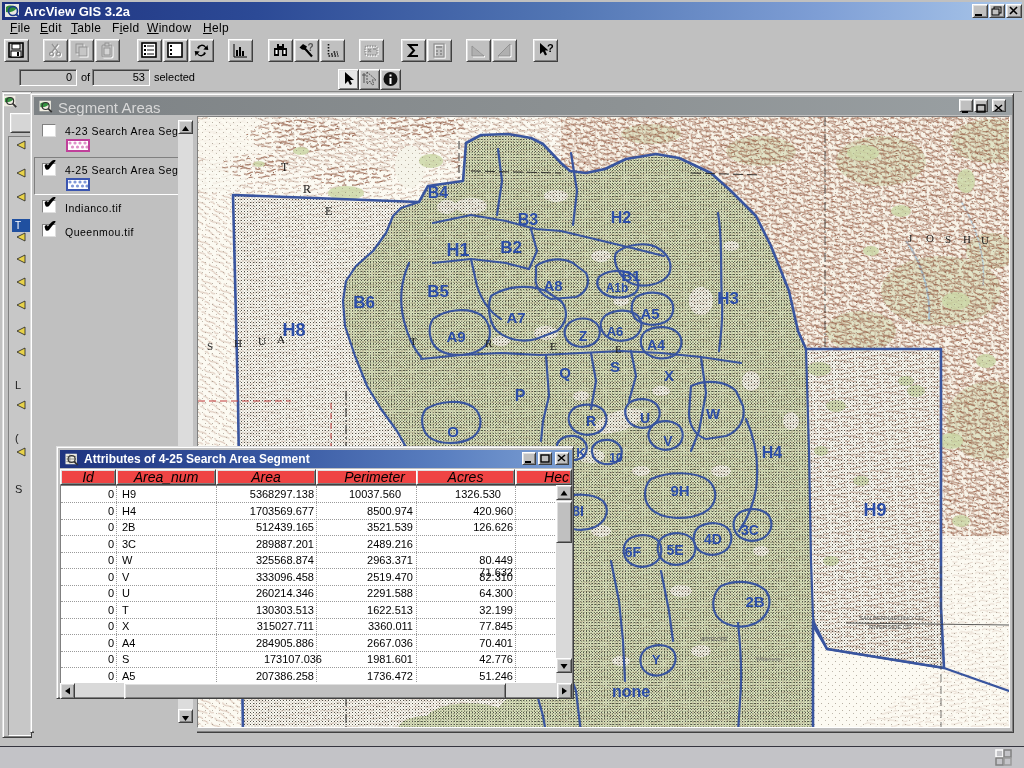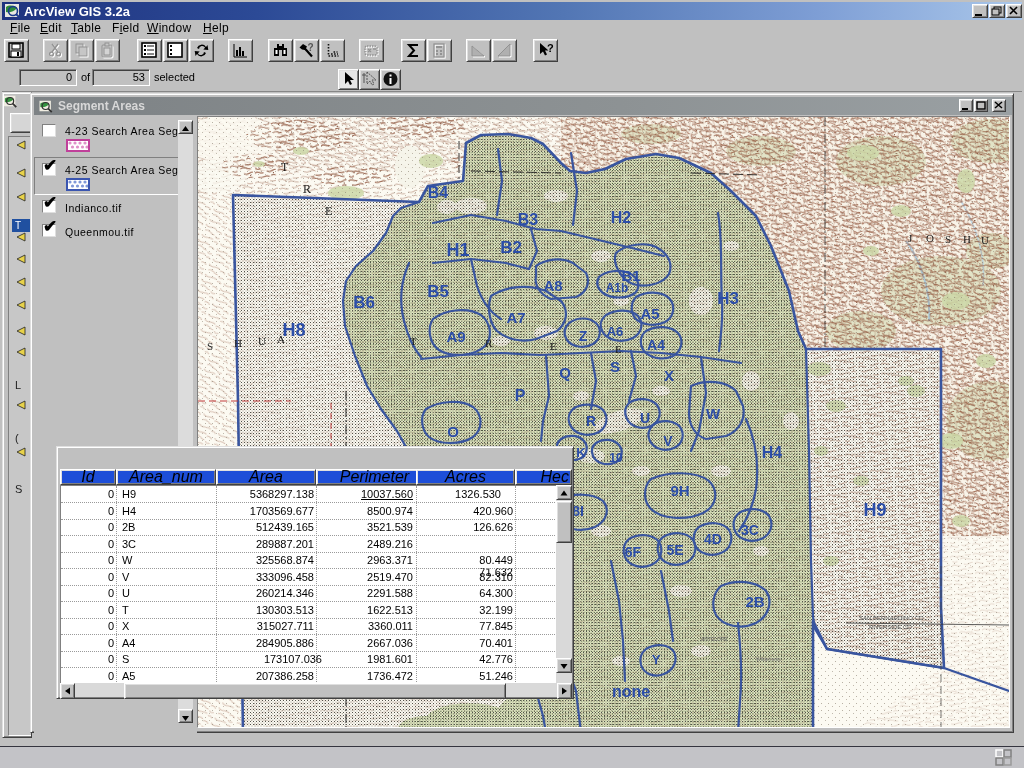--- a/index.html
+++ b/index.html
@@ -33,21 +33,21 @@
   border:1px solid; border-color:#ffffff #404040 #404040 #ffffff;
   box-shadow: inset 1px 1px 0 #dfdfdf, inset -1px -1px 0 #808080; }
 
 #statusbar { left:0px; top:746px; width:1024px; height:22px; background:#c3c3c7; border-top:1px solid #35353f; }
 
 #segwin { left:30px; top:93px; width:984px; height:640px; background:#c0c0c0;
   border:1px solid; border-color:#dfdfdf #404040 #404040 #dfdfdf;
   box-shadow: inset 1px 1px 0 #ffffff, inset -1px -1px 0 #808080; }
 #segtitle { position:absolute; left:3px; top:3px; width:978px; height:18px;
   background:linear-gradient(90deg,#7d8285 0%, #8d9294 60%, #9aa0a3 100%);
-  color:#d8d8d8; font-weight:bold; font-size:12px; }
+  color:#d8d8d8; font-weight:normal; font-size:15px; }
 #segtitle .ttext{ position:absolute; left:24px; top:2px; }
 .cap-btn2 { position:absolute; width:14px; height:13px; top:2px; background:#c0c0c0;
   border:1px solid; border-color:#ffffff #404040 #404040 #ffffff;
   box-shadow: inset 1px 1px 0 #dfdfdf, inset -1px -1px 0 #808080; }
 #toc { position:absolute; left:3px; top:22px; width:163px; height:619px; background:#c0c0c0; overflow:hidden; }
 #tocsb { position:absolute; left:147px; top:26px; width:15px; height:597px; background:#dcdcdc; }
 .sb-btn { position:absolute; width:15px; height:14px; background:#c0c0c0;
   border:1px solid; border-color:#ffffff #404040 #404040 #ffffff;
   box-shadow: inset 1px 1px 0 #dfdfdf, inset -1px -1px 0 #808080; }
 #mapholder { position:absolute; left:166px; top:22px; width:813px; height:612px; overflow:hidden;
@@ -59,24 +59,24 @@
 .check { position:absolute; font-size:17px; font-weight:bold; color:#000; }
 
 #attrwin { left:56px; top:446px; width:518px; height:253px; background:#c0c0c0;
   border:1px solid; border-color:#dfdfdf #404040 #404040 #dfdfdf;
   box-shadow: inset 1px 1px 0 #ffffff, inset -1px -1px 0 #808080; }
 #attrtitle { position:absolute; left:3px; top:3px; width:512px; height:18px;
   background:linear-gradient(90deg,#1f337f 0%, #32519c 35%, #5a7fc0 75%, #7da0d4 100%);
   color:#fff; font-weight:bold; font-size:12px; }
 #attrtitle .ttext { position:absolute; left:24px; top:2px; }
 #attrhead { position:absolute; left:3px; top:22px; width:512px; height:16px; }
-.hcell { position:absolute; top:0; height:16px; background:#1d4ed8;
+.hcell { position:absolute; top:0; height:16px; background:#ef4444;
   border:1px solid; border-color:#ffffff #404040 #404040 #ffffff;
   box-shadow: inset 1px 1px 0 #dfdfdf, inset -1px -1px 0 #808080;
-  font-style:italic; font-size:16px; text-align:center; line-height:14px; color:#000; }
+  font-style:italic; font-size:14px; text-align:center; line-height:14px; color:#000; }
 #attrbody { position:absolute; left:3px; top:38px; width:496px; height:198px; background:#fff; border-top:1px solid #808080; border-left:1px solid #808080; }
 .trow { position:absolute; left:0; width:496px; height:17px; border-bottom:1px dotted #9a9a9a; font-size:11px; color:#000; }
 .tcell { position:absolute; top:2px; white-space:nowrap; }
 .colline { position:absolute; top:0; width:1px; height:198px; border-left:1px dotted #9a9a9a; }
 #attrvsb { position:absolute; left:499px; top:38px; width:16px; height:198px; background:#d9d9d9; }
 #attrhsb { position:absolute; left:3px; top:236px; width:512px; height:14px; background:#d9d9d9; }
 </style>
 </head>
 <body>
 
@@ -657,39 +657,57 @@
 <text x="858" y="619" font-size="6" fill="#555">SAN BERNARDINO CO</text>
 <text x="868" y="628" font-size="6" fill="#555">RIVERSIDE CO</text>
 <path d="M845,622 L1008,624" stroke="#333" stroke-width="0.8" fill="none"></path>
 <text x="700" y="640" font-size="5" fill="#666">ANTELOPE</text>
 <text x="755" y="660" font-size="5" fill="#777">Wilderness</text>
 </g>
 </svg></div>
 </div>
 
 <div class="abs" id="attrwin">
+  <div id="attrtitle">
+    <svg class="abs" style="left:5px;top:2px" width="15" height="14" viewBox="0 0 16 16">
+      <rect x="0" y="2" width="13" height="12" fill="#f0ede2"></rect>
+      <path d="M1 5 h11 M1 8 h11 M1 11 h11 M5 3 v10" stroke="#888" stroke-width="1"></path>
+      <circle cx="7" cy="8" r="4" fill="none" stroke="#333" stroke-width="1.4"></circle>
+      <line x1="10" y1="11" x2="14" y2="15" stroke="#333" stroke-width="2"></line>
+    </svg>
+    <span class="ttext">Attributes of 4-25 Search Area Segment</span>
+    <div class="cap-btn2" style="left:462px;"><svg width="12" height="11">
+          <rect x="2" y="8" width="6" height="2" fill="#000"></rect>
+        </svg></div>
+    <div class="cap-btn2" style="left:478px;"><svg width="12" height="11">
+          <rect x="2" y="2" width="8" height="7" fill="none" stroke="#000" stroke-width="1.4"></rect>
+        </svg></div>
+    <div class="cap-btn2" style="left:495px;"><svg width="12" height="11">
+          <path d="M2 2 L9 8 M9 2 L2 8" stroke="#000" stroke-width="1.5"></path>
+        </svg></div>
+  </div>
   <div id="attrhead">
     <div class="hcell" style="left:0px;width:56px;">Id</div>
     <div class="hcell" style="left:56px;width:100px;">Area_num</div>
     <div class="hcell" style="left:156px;width:100px;">Area</div>
     <div class="hcell" style="left:256px;width:117px;">Perimeter</div>
     <div class="hcell" style="left:356px;width:99px;">Acres</div>
     <div class="hcell" style="left:455px;width:57px;text-align:right;padding-right:2px;">Hec</div>
   </div>
   <div id="attrbody">
     <div class="colline" style="left:55px"></div>
     <div class="colline" style="left:155px"></div>
     <div class="colline" style="left:255px"></div>
     <div class="colline" style="left:355px"></div>
     <div class="colline" style="left:454px"></div>
     <div class="trow" style="top:0.0px">
       <span class="tcell" style="right:443px;">0</span>
       <span class="tcell" style="left:61px;">H9</span>
       <span class="tcell" style="right:243px;padding-left:32px;">5368297.138</span>
-      <span class="tcell" style="right:144px;text-decoration:underline;">10037.560</span>
+      <span class="tcell" style="right:156px;">10037.560</span>
       <span class="tcell" style="right:56px;">1326.530</span>
     </div>
     <div class="trow" style="top:16.5px">
       <span class="tcell" style="right:443px;">0</span>
       <span class="tcell" style="left:61px;">H4</span>
       <span class="tcell" style="right:243px;">1703569.677</span>
       <span class="tcell" style="right:144px;">8500.974</span>
       <span class="tcell" style="right:44px;">420.960</span>
     </div>
     <div class="trow" style="top:33.0px">

